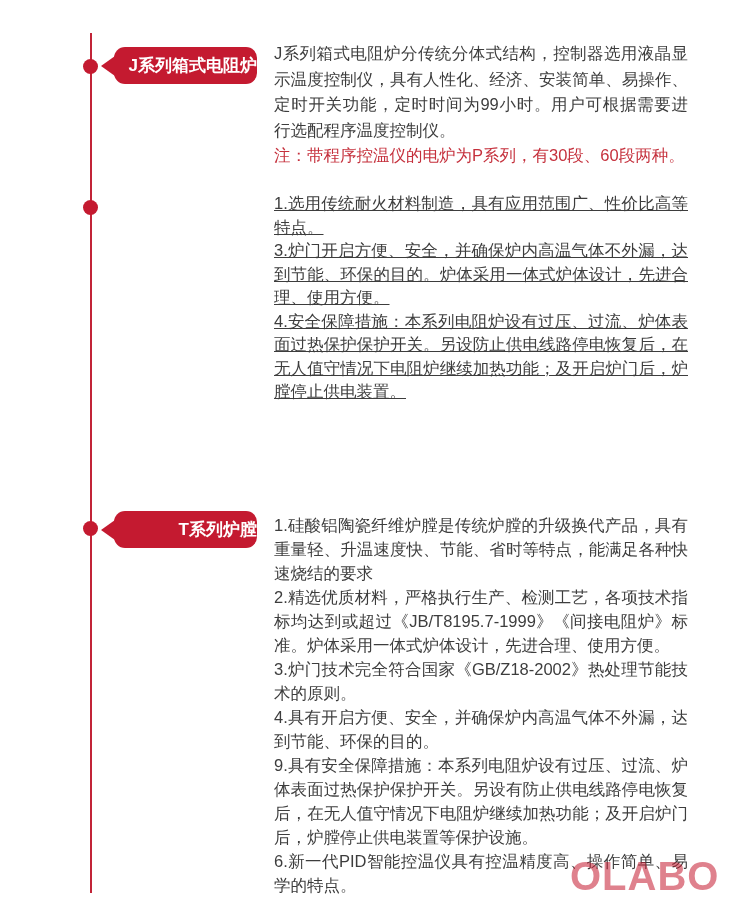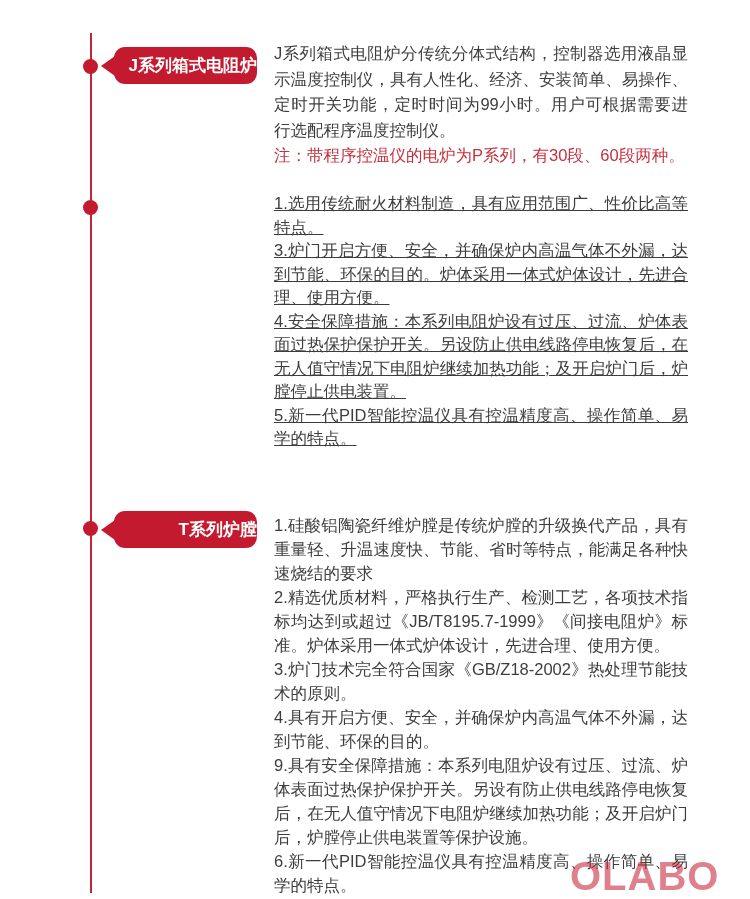--- a/index.html
+++ b/index.html
@@ -110,21 +110,20 @@
   <div class="content c1">
     <p class="para">J系列箱式电阻炉分传统分体式结构，控制器选用液晶显示温度控制仪，具有人性化、经济、安装简单、易操作、定时开关功能，定时时间为99小时。用户可根据需要进行选配程序温度控制仪。</p>
     <p class="para note">注：带程序控温仪的电炉为P系列，有30段、60段两种。</p>
   </div>
 
   <div class="dot d2"></div>
   <div class="content c2">
     <p class="para">1.选用传统耐火材料制造，具有应用范围广、性价比高等特点。</p>
     <p class="para">3.炉门开启方便、安全，并确保炉内高温气体不外漏，达到节能、环保的目的。炉体采用一体式炉体设计，先进合理、使用方便。</p>
     <p class="para">4.安全保障措施：本系列电阻炉设有过压、过流、炉体表面过热保护保护开关。另设防止供电线路停电恢复后，在无人值守情况下电阻炉继续加热功能；及开启炉门后，炉膛停止供电装置。</p>
-    <p class="para">5.新一代PID智能控温仪具有控温精度高、操作简单、易学的特点。</p>
   </div>
 
   <div class="dot d3"></div>
   <div class="ribbon r3">
     <span class="ribbon-label">T系列炉膛</span>
   </div>
   <div class="content c3">
     <p class="para">1.硅酸铝陶瓷纤维炉膛是传统炉膛的升级换代产品，具有重量轻、升温速度快、节能、省时等特点，能满足各种快速烧结的要求</p>
     <p class="para">2.精选优质材料，严格执行生产、检测工艺，各项技术指标均达到或超过《JB/T8195.7-1999》《间接电阻炉》标准。炉体采用一体式炉体设计，先进合理、使用方便。</p>
     <p class="para">3.炉门技术完全符合国家《GB/Z18-2002》热处理节能技术的原则。</p>

